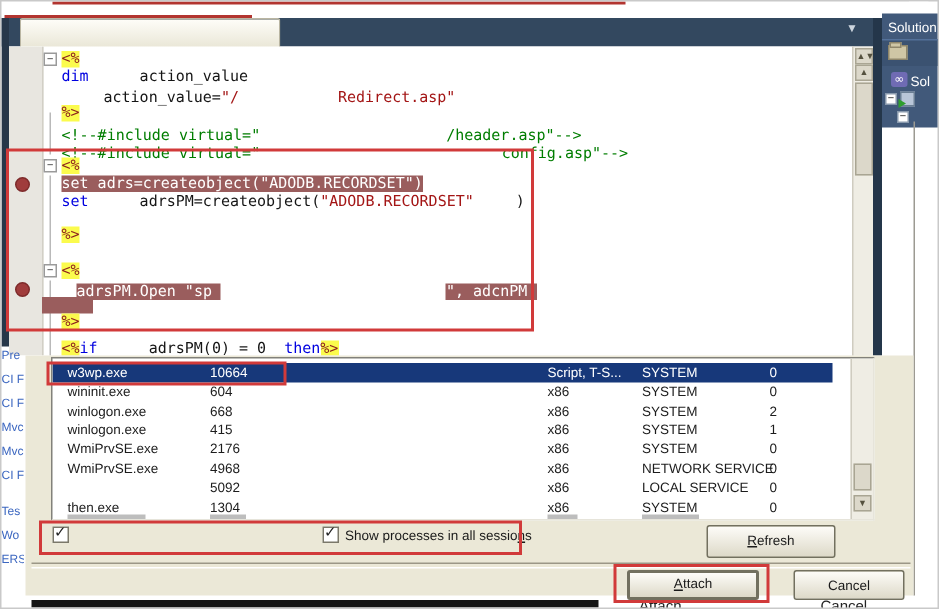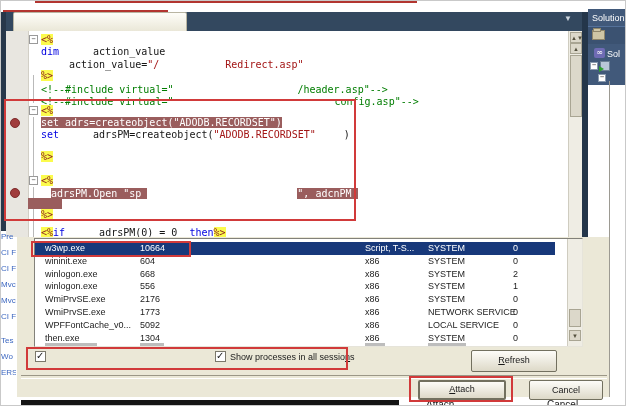--- a/index.html
+++ b/index.html
@@ -175,41 +175,40 @@
           </div>
           <div class="proc-row" style="top: 28.6px;">
             <span class="proc-cell" style="left: 10px;">winlogon.exe</span>
             <span class="proc-cell" style="left: 105px;">668</span>
             <span class="proc-cell" style="left: 330px;">x86</span>
             <span class="proc-cell" style="left: 393px;">SYSTEM</span>
             <span class="proc-cell" style="left: 478px;">2</span>
           </div>
           <div class="proc-row" style="top: 41.4px;">
             <span class="proc-cell" style="left: 10px;">winlogon.exe</span>
-            <span class="proc-cell" style="left: 105px;">556</span>
+            <span class="proc-cell" style="left: 105px;">415</span>
             <span class="proc-cell" style="left: 330px;">x86</span>
             <span class="proc-cell" style="left: 393px;">SYSTEM</span>
             <span class="proc-cell" style="left: 478px;">1</span>
           </div>
           <div class="proc-row" style="top: 54.2px;">
             <span class="proc-cell" style="left: 10px;">WmiPrvSE.exe</span>
             <span class="proc-cell" style="left: 105px;">2176</span>
             <span class="proc-cell" style="left: 330px;">x86</span>
             <span class="proc-cell" style="left: 393px;">SYSTEM</span>
             <span class="proc-cell" style="left: 478px;">0</span>
           </div>
           <div class="proc-row" style="top: 67px;">
             <span class="proc-cell" style="left: 10px;">WmiPrvSE.exe</span>
-            <span class="proc-cell" style="left: 105px;">1773</span>
+            <span class="proc-cell" style="left: 105px;">4968</span>
             <span class="proc-cell" style="left: 330px;">x86</span>
             <span class="proc-cell" style="left: 393px;">NETWORK SERVICE</span>
             <span class="proc-cell" style="left: 478px;">0</span>
           </div>
           <div class="proc-row" style="top: 79.8px;">
-            <span class="proc-cell" style="left: 10px;">WPFFontCache_v0...</span>
             <span class="proc-cell" style="left: 105px;">5092</span>
             <span class="proc-cell" style="left: 330px;">x86</span>
             <span class="proc-cell" style="left: 393px;">LOCAL SERVICE</span>
             <span class="proc-cell" style="left: 478px;">0</span>
           </div>
           <div class="proc-row" style="top: 92.6px;">
             <span class="proc-cell" style="left: 10px;">then.exe</span>
             <span class="proc-cell" style="left: 105px;">1304</span>
             <span class="proc-cell" style="left: 330px;">x86</span>
             <span class="proc-cell" style="left: 393px;">SYSTEM</span>

